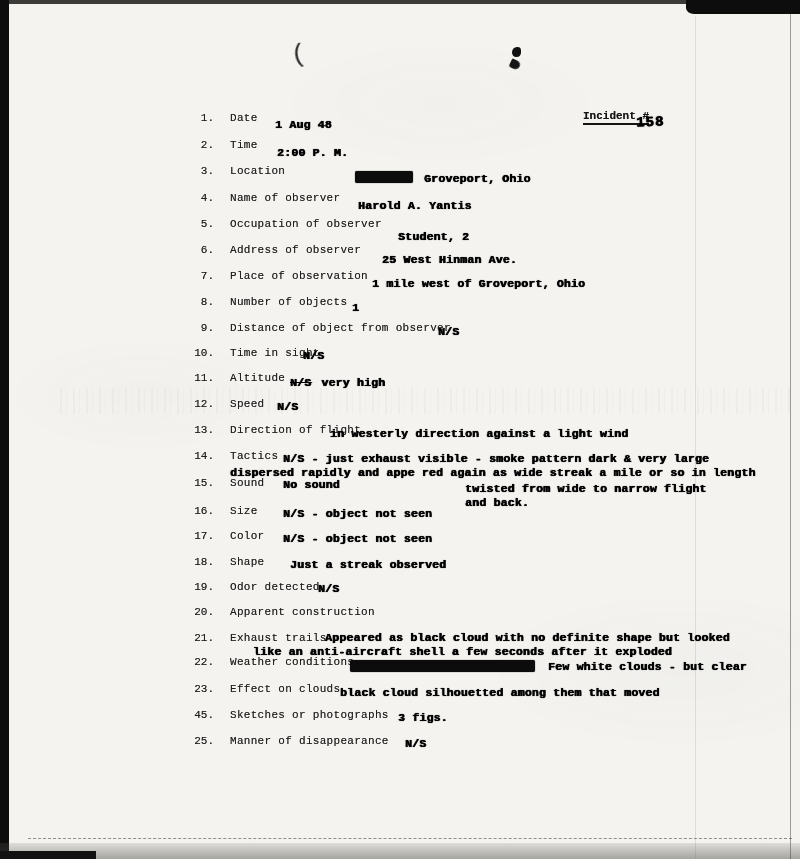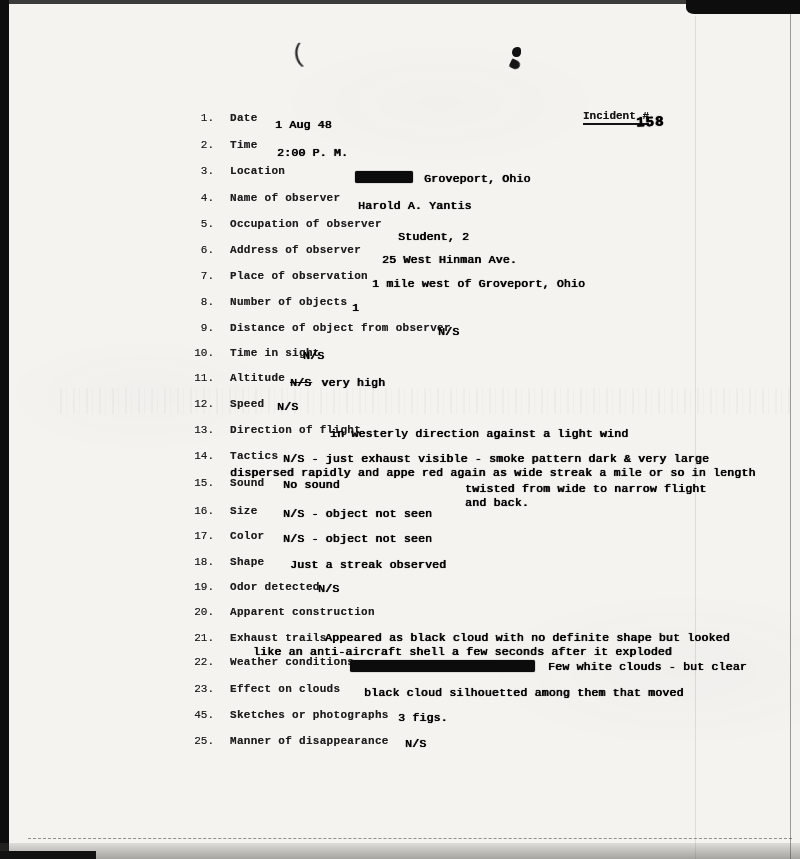--- a/index.html
+++ b/index.html
@@ -50,22 +50,22 @@
     transform:rotate(-8deg);filter:blur(.4px);}
   .smudge-blot{position:absolute;left:512px;top:47px;width:9px;height:10px;background:#111;
     border-radius:60% 40% 50% 50%;filter:blur(.3px);}
   .smudge-blot2{position:absolute;left:510px;top:60px;width:10px;height:9px;background:#161616;
     border-radius:20% 70% 70% 30%;transform:rotate(25deg);filter:blur(.3px);}
   
   .row{position:absolute;left:0;width:800px;height:14px;font-size:11px;}
   .num{position:absolute;left:176px;width:38px;text-align:right;color:#1d1d1d;
     text-shadow:0 0 .5px rgba(25,25,25,.55);}
   .label{position:absolute;left:230px;color:#1d1d1d;letter-spacing:.3px;white-space:nowrap;
-    text-shadow:0 0 .5px rgba(25,25,25,.55);font-weight:bold;}
-  .answer{position:absolute;white-space:nowrap;font-weight:400;font-size:11.5px;color:#030303;
+    text-shadow:0 0 .5px rgba(25,25,25,.55);}
+  .answer{position:absolute;white-space:nowrap;font-weight:700;font-size:11.5px;color:#030303;
     letter-spacing:.2px;text-shadow:.6px 0 0 #030303,0 0 1px rgba(0,0,0,.85);}
   .struck{text-decoration:line-through;margin-right:10px;}
   .redact{position:absolute;height:12px;background:#0c0c0c;border-radius:2px;filter:blur(.4px);
     box-shadow:0 0 1px #000;}
 </style>
 </head>
 <body>
 
 <div class="page">
 
@@ -219,21 +219,21 @@
   <div class="row" style="top:656px">
     <span class="num">22.</span>
     <span class="label">Weather conditions</span>
     <span class="redact" style="left:350px;top:4px;width:185px"></span>
     <span class="answer" style="left:548px;top:4px">Few white clouds - but clear</span>
   </div>
 
   <div class="row" style="top:683px">
     <span class="num">23.</span>
     <span class="label">Effect on clouds</span>
-    <span class="answer" style="left:364px;top:3px">black cloud silhouetted among them that moved</span>
+    <span class="answer" style="left:340px;top:3px">black cloud silhouetted among them that moved</span>
   </div>
 
   <div class="row" style="top:709px">
     <span class="num">45.</span>
     <span class="label">Sketches or photographs</span>
     <span class="answer" style="left:398px;top:2px">3 figs.</span>
   </div>
 
   <div class="row" style="top:735px">
     <span class="num">25.</span>

